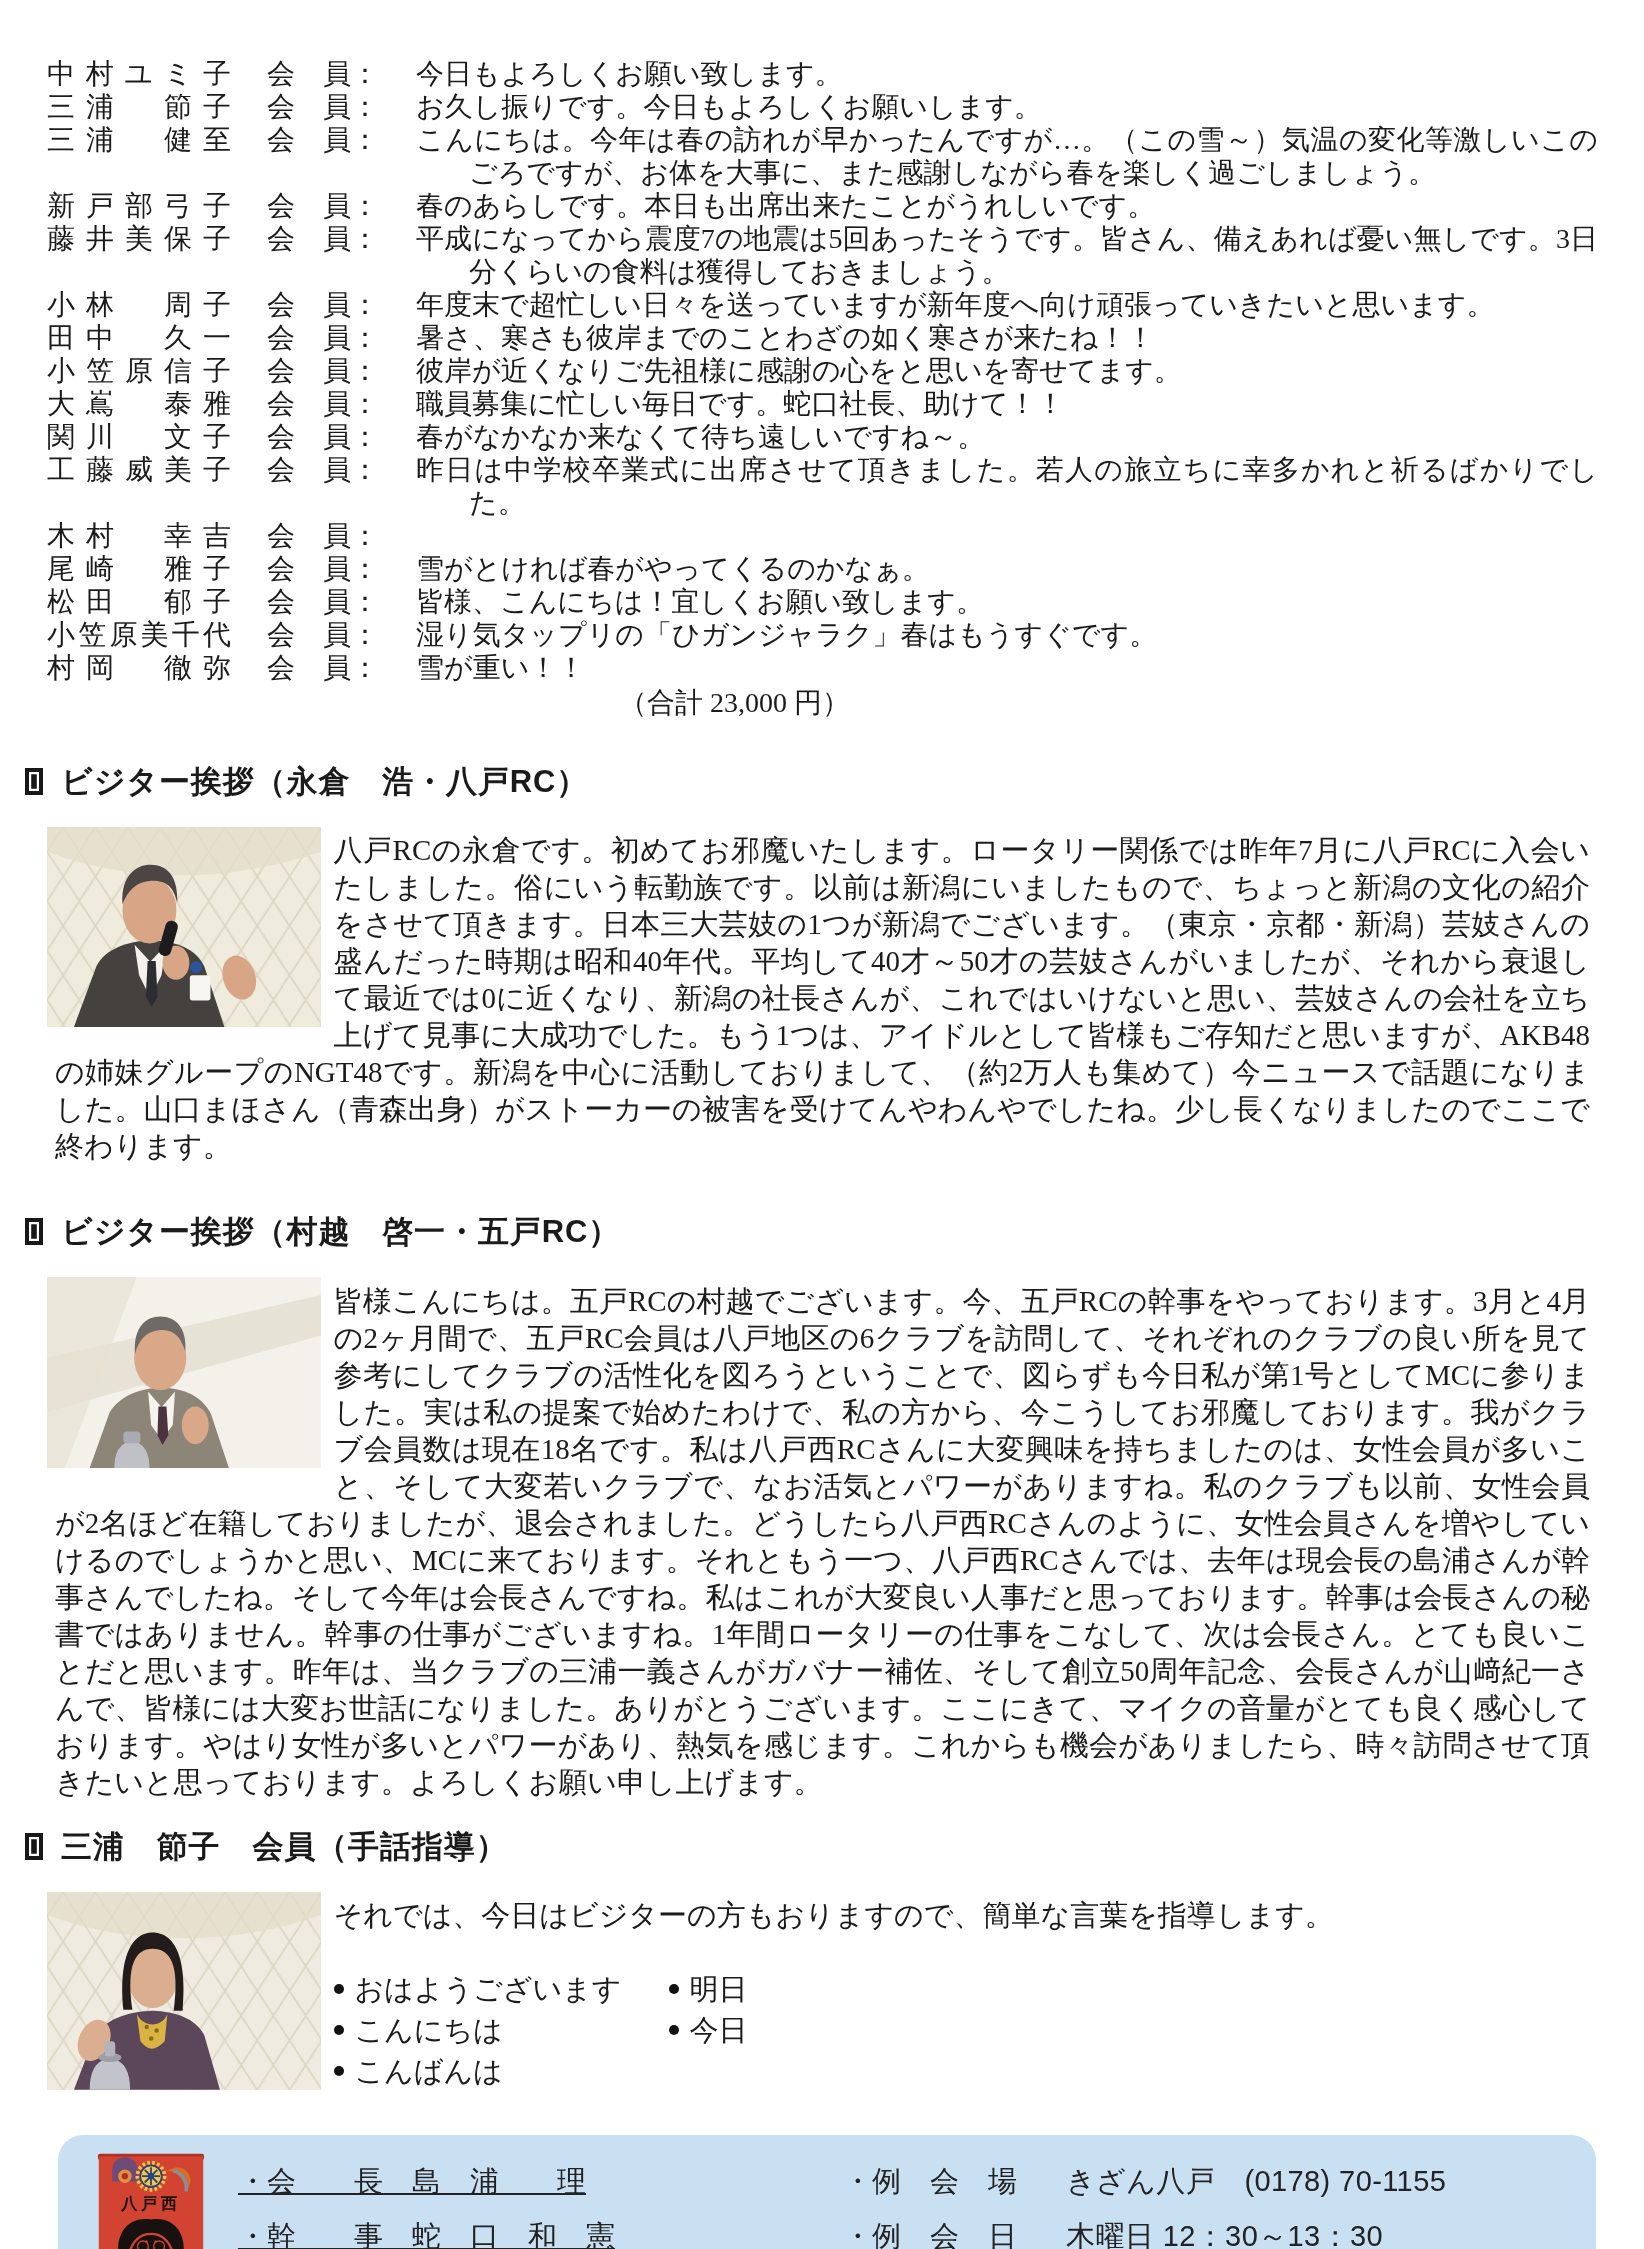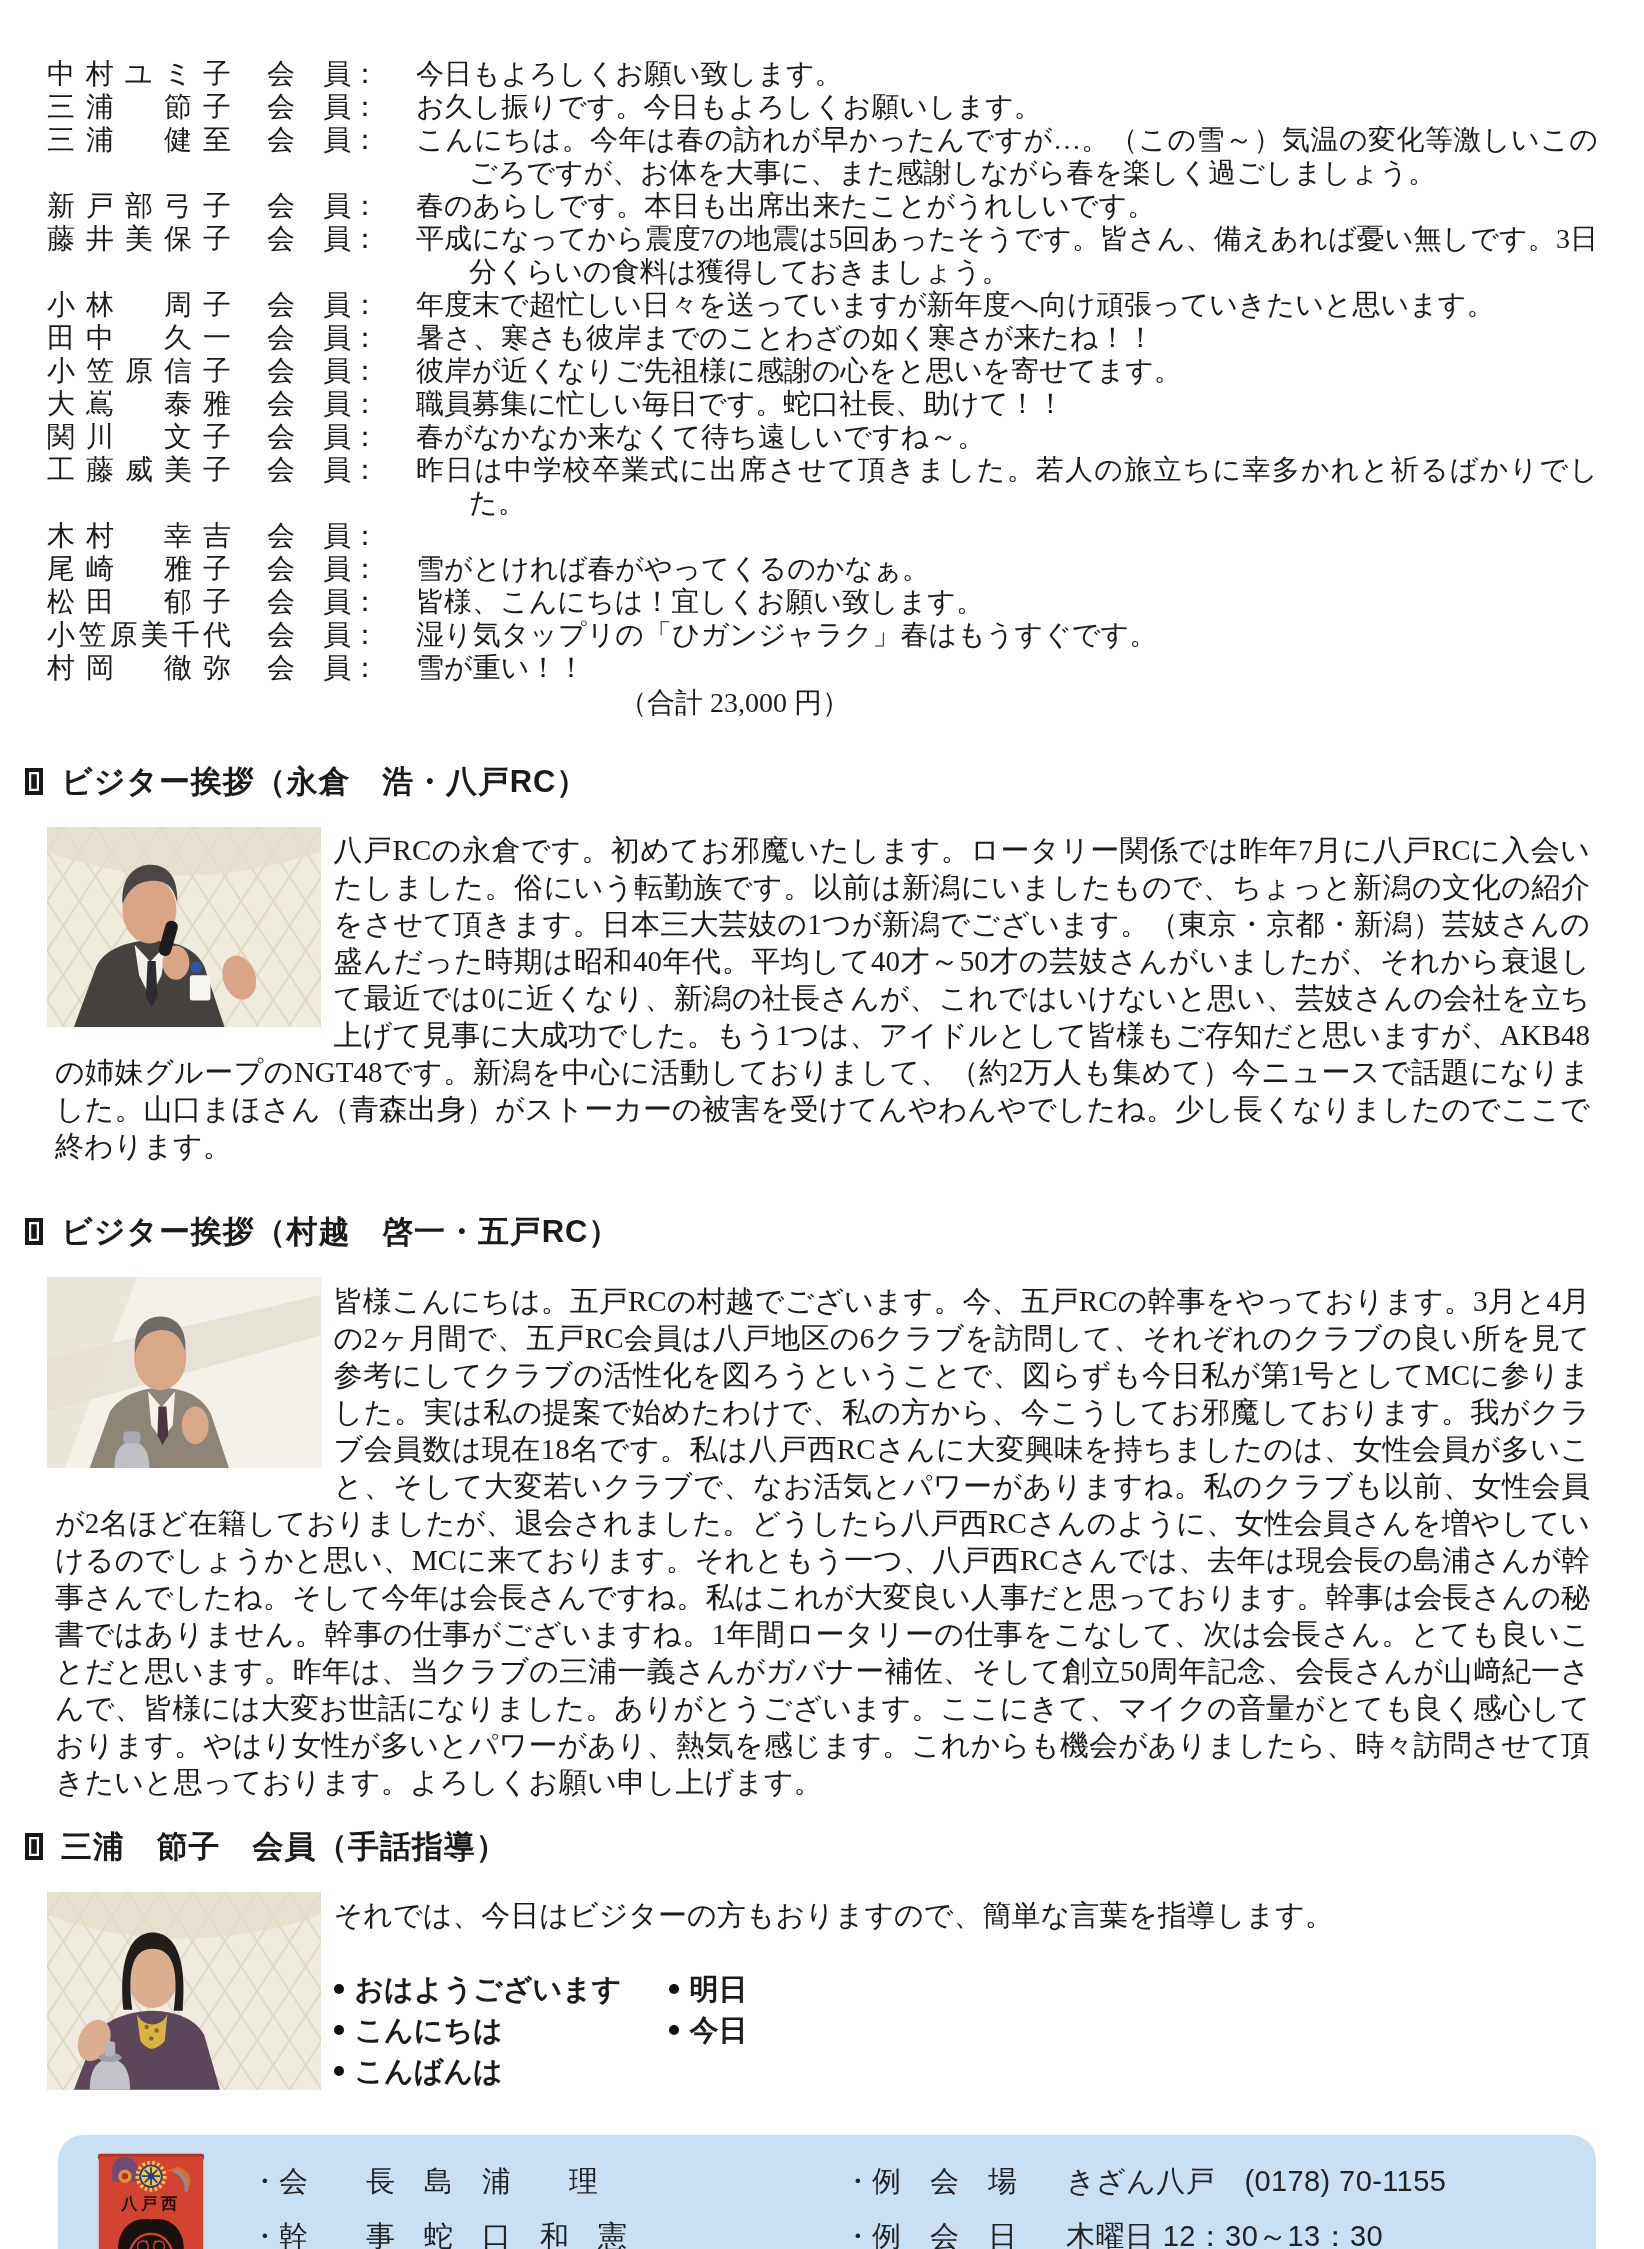--- a/index.html
+++ b/index.html
@@ -41,40 +41,40 @@
     display:flow-root;
   }
   .sec-body p{margin:8px;}
   .sec-photo{float:left;margin:2.7px 12.6px 18px 0;background:#efebdd;}
   .sec-photo.ph1{width:274px;height:200px;}
   .sec-photo.ph2{width:274px;height:191px;margin-bottom:22.5px;}
   .sec-photo.ph3{width:274px;height:198px;}
 
   
   .bullets{display:flex;margin-top:35px;}
-  .bullets ul{list-style:none;margin:0;padding:0;font-weight:bold;}
+  .bullets ul{list-style:none;margin:0;padding:0;}
   .b-col1{width:335px;}
   .b-col2{flex:1;}
   .bullet-item{display:flex;align-items:center;gap:10.8px;font-size:29px;line-height:41px;}
   .dot{display:inline-block;width:10px;height:10px;border-radius:50%;background:#111;flex:0 0 10px;}
 
   
   .footer{
     position:relative;
     margin:27px 0 0 58px;
     width:1538px;height:203px;
     background:#c9dff2;border-radius:25px;
     font-family:"Liberation Sans","DejaVu Sans",sans-serif;
     color:#222;
   }
   .pennant{position:absolute;left:39px;top:16px;}
   .f-rows{position:absolute;left:0;top:22.5px;right:18px;}
   .f-row{position:relative;height:55px;}
   .f-row span{position:absolute;top:4.5px;font-size:29px;line-height:39px;white-space:pre;}
-  .f-officer{left:192px;}
+  .f-officer{left:180px;text-decoration:underline;}
   .f-mid{left:785px;}
   .f-value{left:1008px;letter-spacing:0.4px;}
 </style>
 </head>
 <body>
 
 <div class="page">
 
   <div class="members">
 

